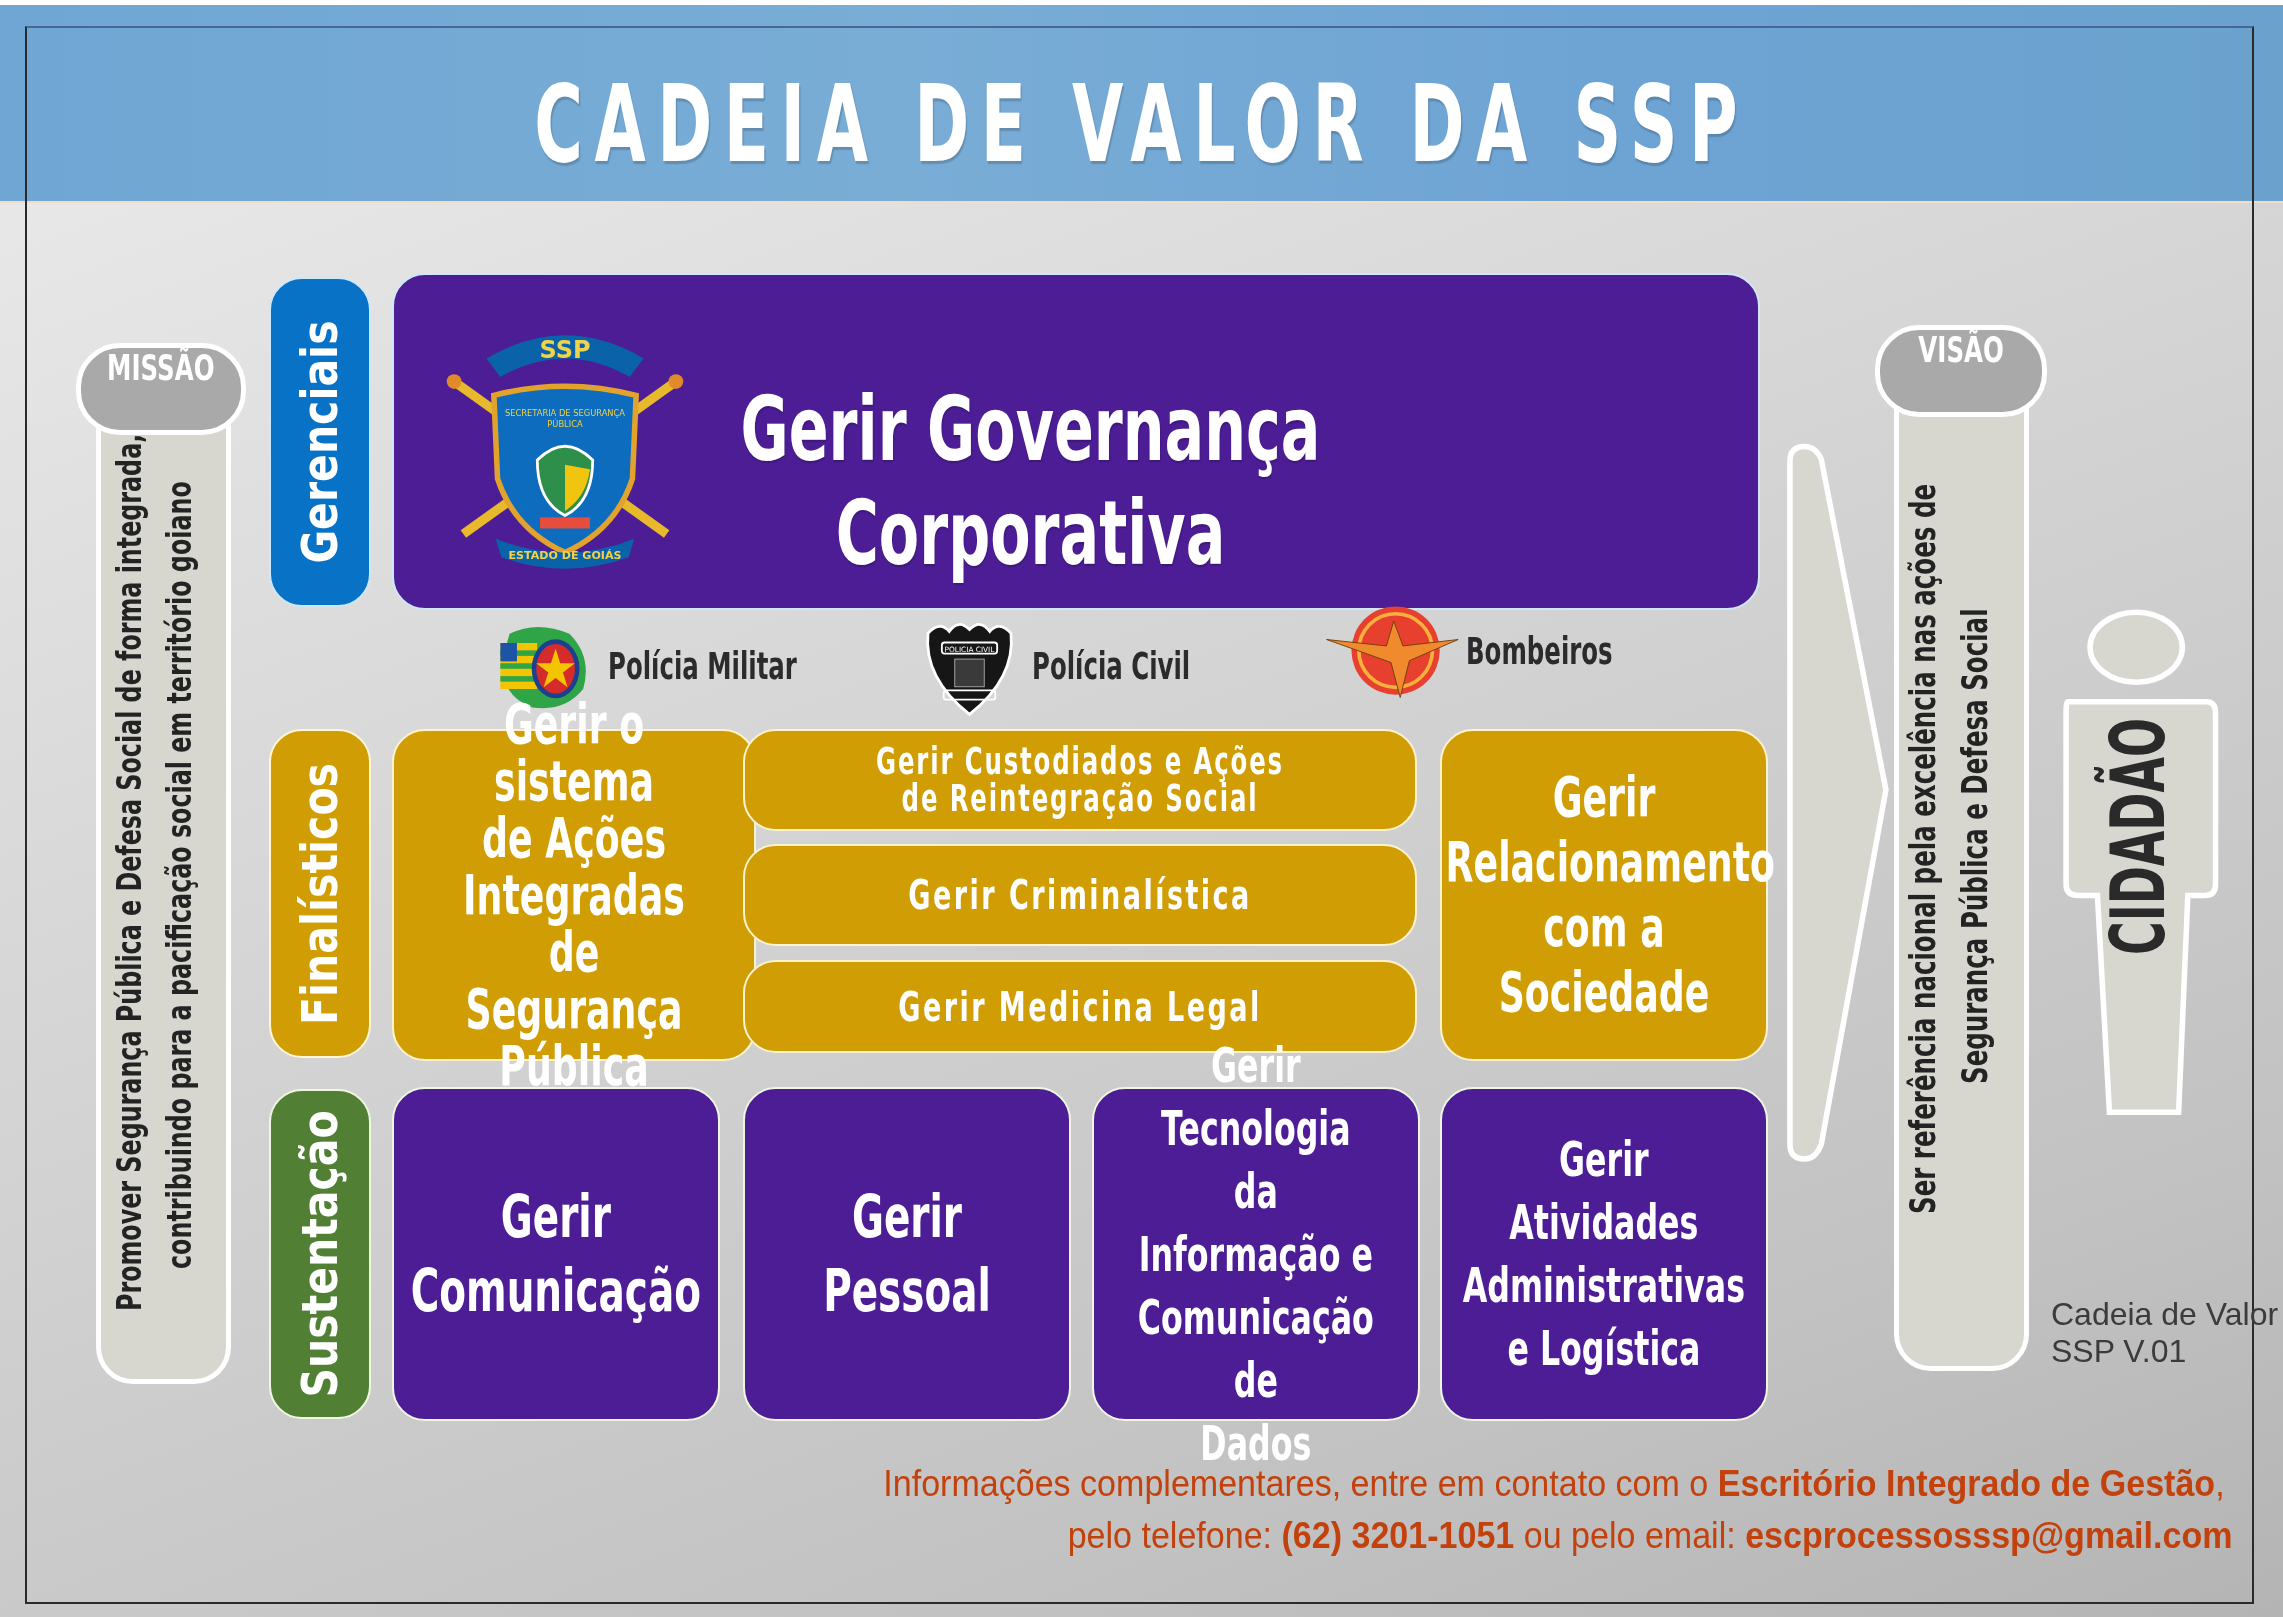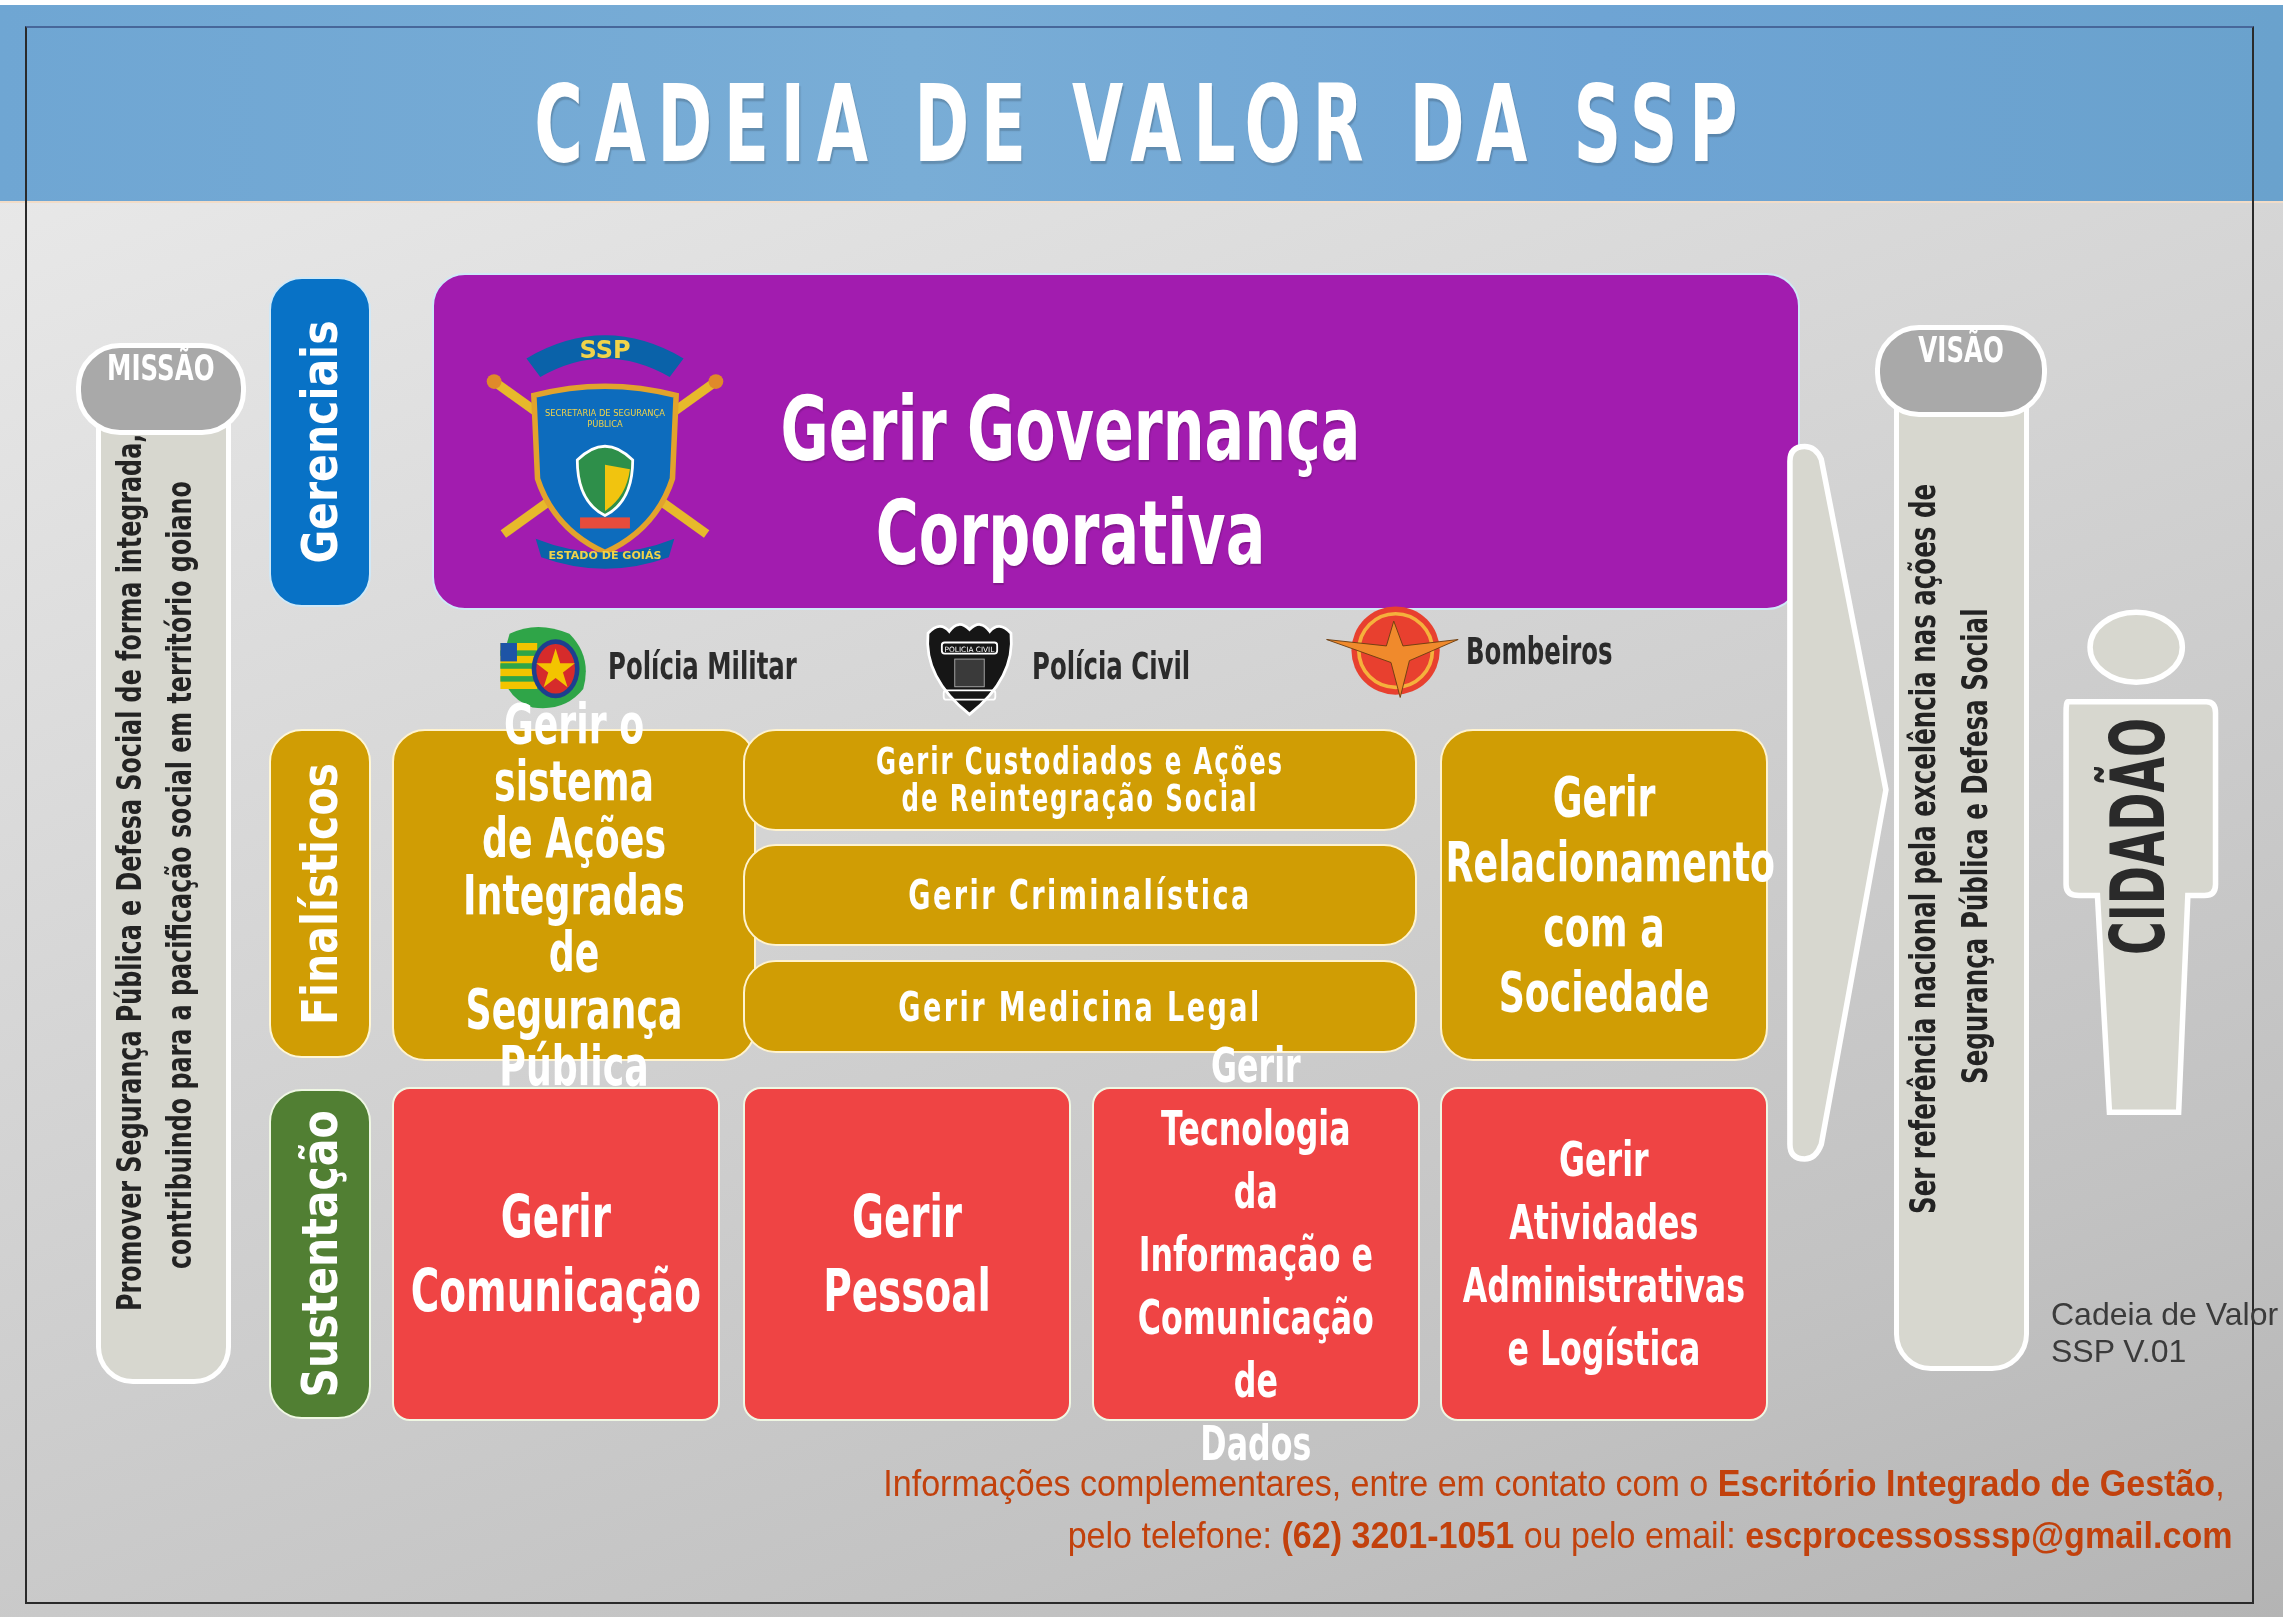--- a/index.html
+++ b/index.html
@@ -58,23 +58,23 @@
 
   .box {
     position: absolute; box-sizing: border-box; border: 2.8px solid #fff3cf;
     border-radius: 33px; display: flex; align-items: center; justify-content: center;
     text-align: center; color: #ffffff;
   }
   .box .t {
     display: inline-block; font-family: "DejaVu Sans", sans-serif; font-weight: bold;
     white-space: pre-line; transform: scaleX(0.66); transform-origin: center;
   }
-  .blue { background: #a21caf; border-color: #cfe8f7; margin-left: 40px; }
+  .blue { background: #4c1d95; border-color: #cfe8f7; }
   .gold { background: #d09d04; }
-  .green { background: #ef4444; border-color: #eff7e3; border-radius: 18px; }
+  .green { background: #4c1d95; border-color: #eff7e3; }
 
   .agency { position: absolute; display: flex; align-items: center; }
   .agency .name {
     font-family: "DejaVu Sans", sans-serif; font-weight: bold; font-size: 37px; color: #2b2b2b;
     display: inline-block; transform: scaleX(0.66); transform-origin: left center; white-space: nowrap;
   }
 
   .footer {
     position: absolute; left: 0; width: 2283px; text-align: right; color: #c2410c;
     font-family: "Liberation Sans", sans-serif; font-size: 37px;

